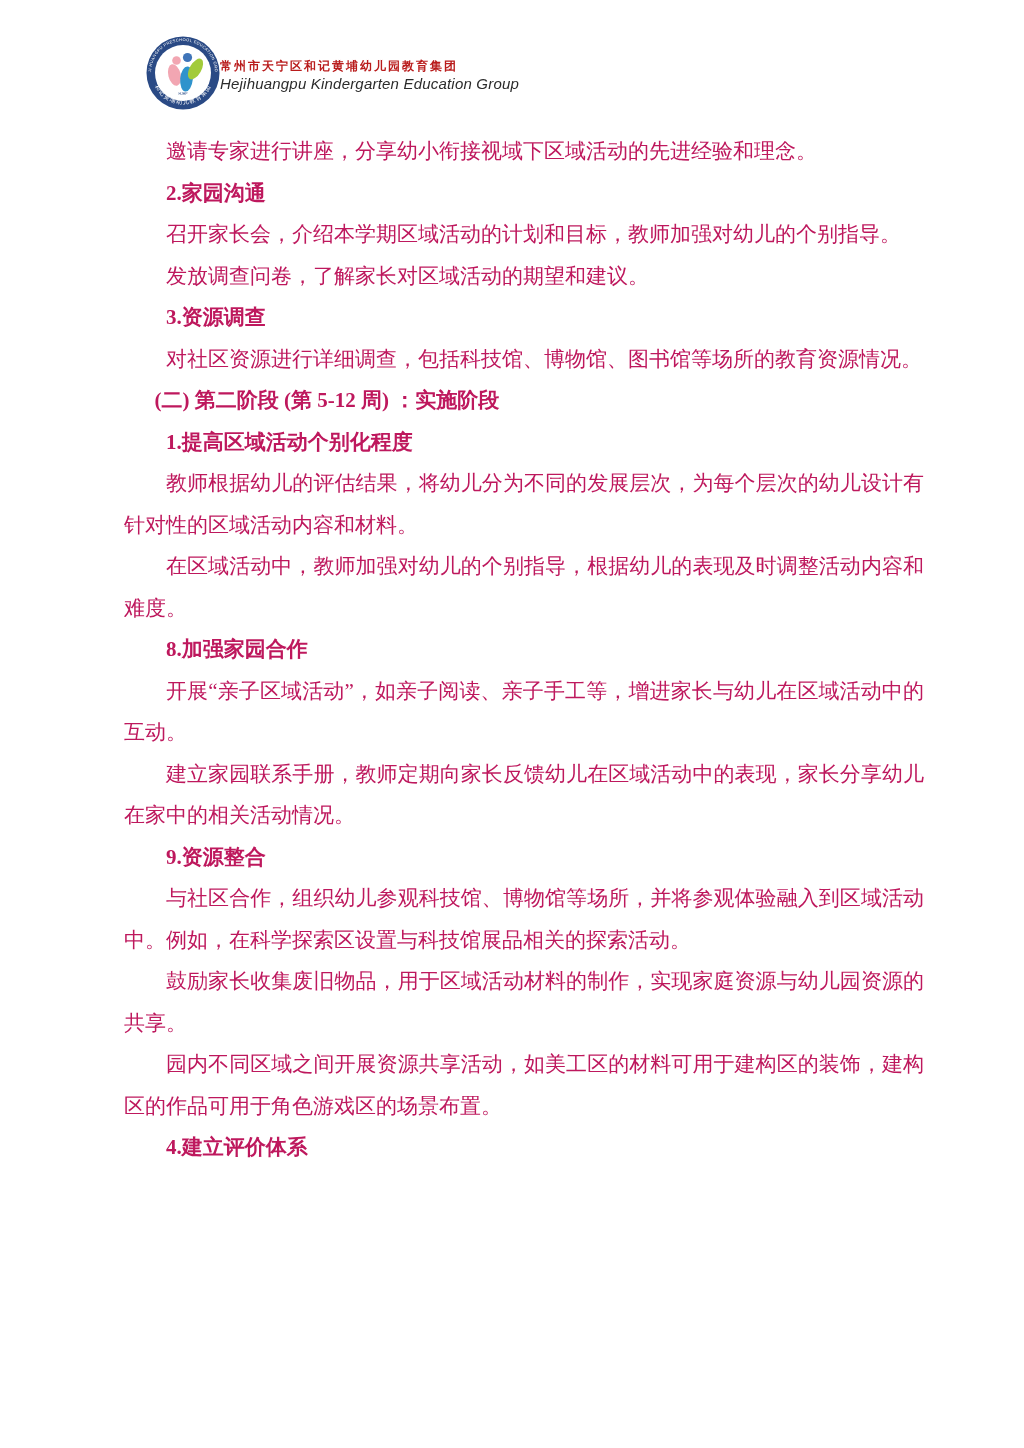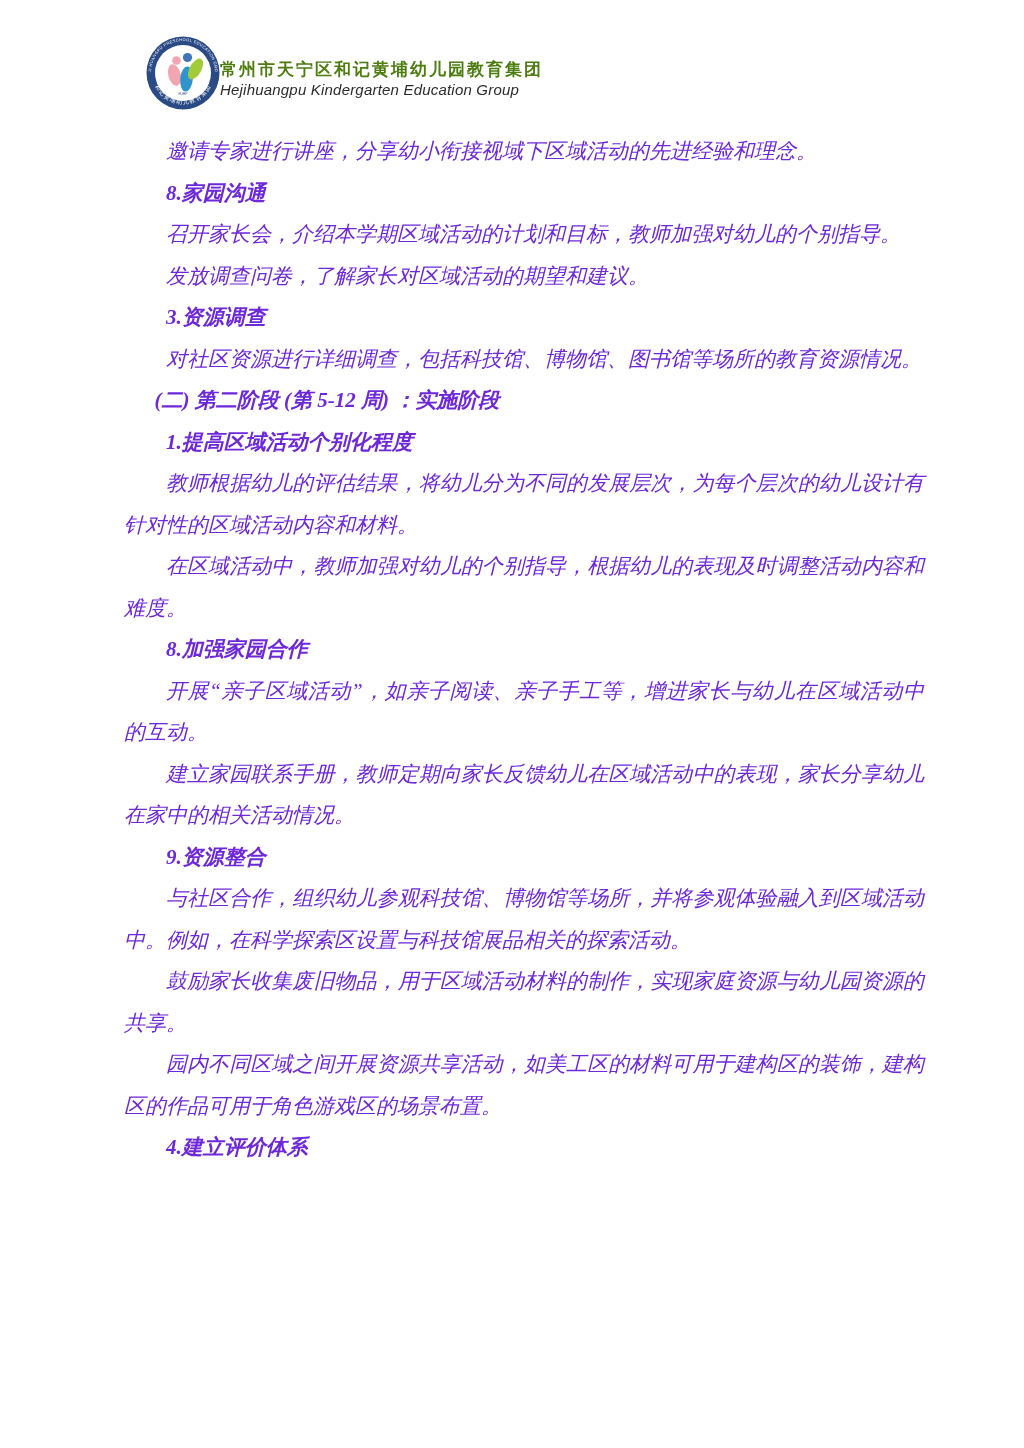--- a/index.html
+++ b/index.html
@@ -9,24 +9,24 @@
     height: 1448px;
     background: #ffffff;
     overflow: hidden;
     font-family: "Liberation Serif", "DejaVu Serif", serif;
   }
   .letterhead { position: absolute; left: 0; top: 0; width: 1024px; height: 130px; }
   .logo { position: absolute; left: 146px; top: 36px; width: 74px; height: 74px; }
   .org { position: absolute; left: 220px; top: 58px; }
   .org-zh {
     font-family: "Liberation Serif", "DejaVu Serif", serif;
-    font-size: 17px;
+    font-size: 12px;
     font-weight: 600;
     letter-spacing: 2px;
-    color: #4d7c0f;
+    color: #b91c1c;
     white-space: nowrap;
   }
   .org-en {
     font-family: "Liberation Sans", "DejaVu Sans", sans-serif;
     font-style: italic;
     font-size: 15px;
     letter-spacing: 0.2px;
     color: #2b2b2b;
     white-space: nowrap;
   }
@@ -77,23 +77,23 @@
       </svg>
     </div>
 
     <div class="org">
       <div class="org-zh">常州市天宁区和记黄埔幼儿园教育集团</div>
       <div class="org-en">Hejihuangpu Kindergarten Education Group</div>
     </div>
 
   </header>
 
-  <main class="content" style="color: #6d28d9; font-style: italic;">
+  <main class="content" style="color: #be185d;">
       <div class="para body">邀请专家进行讲座，分享幼小衔接视域下区域活动的先进经验和理念。</div>
-      <div class="para h3">8.家园沟通</div>
+      <div class="para h3">2.家园沟通</div>
       <div class="para body">召开家长会，介绍本学期区域活动的计划和目标，教师加强对幼儿的个别指导。</div>
       <div class="para body">发放调查问卷，了解家长对区域活动的期望和建议。</div>
       <div class="para h3">3.资源调查</div>
       <div class="para body">对社区资源进行详细调查，包括科技馆、博物馆、图书馆等场所的教育资源情况。</div>
       <div class="para h2">(二) 第二阶段 (第 5-12 周) ：实施阶段</div>
       <div class="para h3">1.提高区域活动个别化程度</div>
       <div class="para body">教师根据幼儿的评估结果，将幼儿分为不同的发展层次，为每个层次的幼儿设计有针对性的区域活动内容和材料。</div>
       <div class="para body">在区域活动中，教师加强对幼儿的个别指导，根据幼儿的表现及时调整活动内容和难度。</div>
       <div class="para h3">8.加强家园合作</div>
       <div class="para body">开展“亲子区域活动”，如亲子阅读、亲子手工等，增进家长与幼儿在区域活动中的互动。</div>

